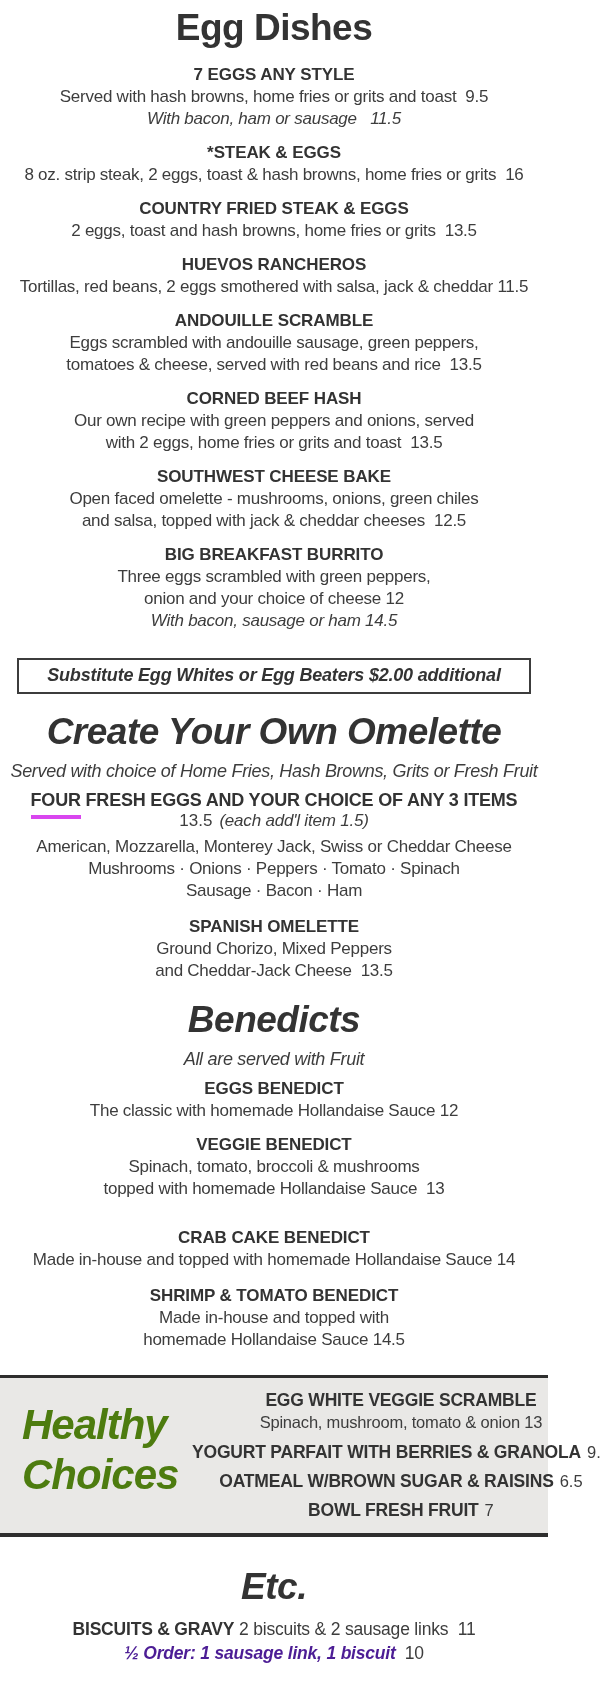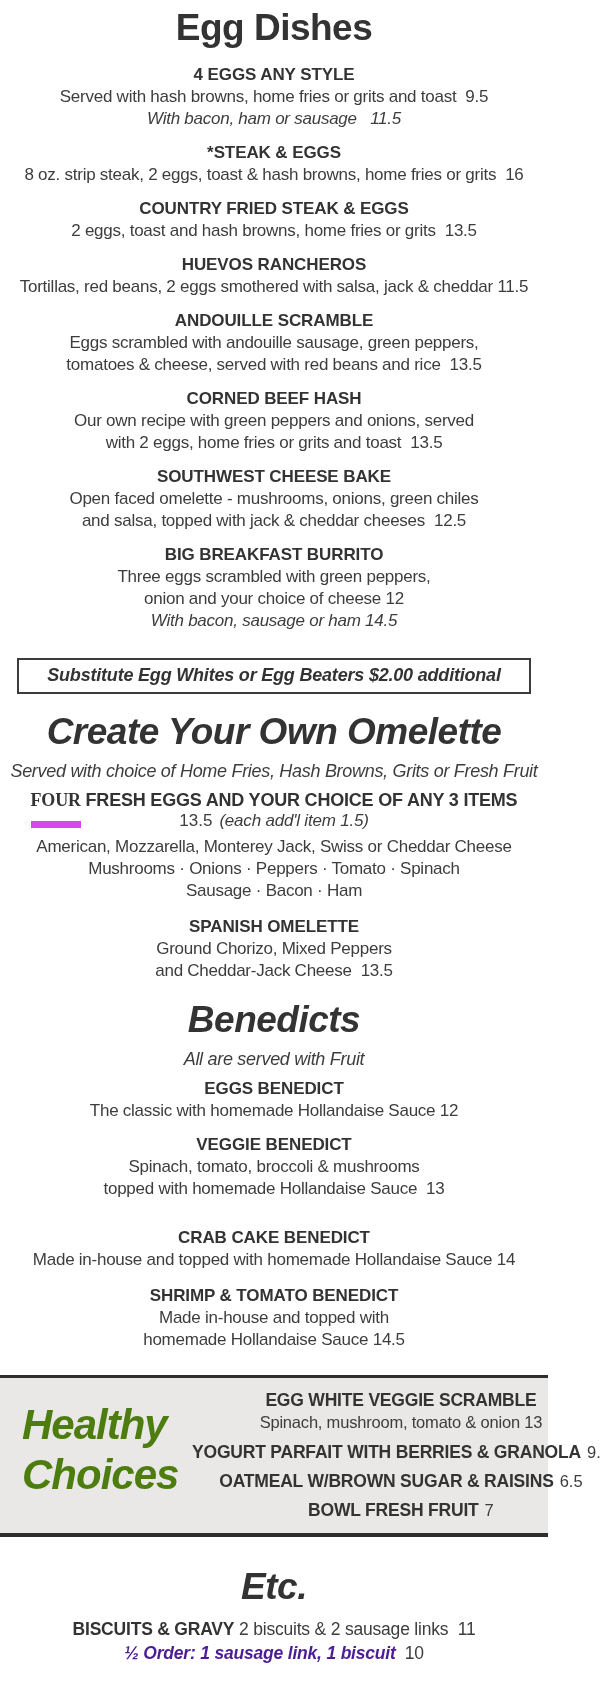--- a/index.html
+++ b/index.html
@@ -30,21 +30,21 @@
     letter-spacing:-0.2px;white-space:nowrap;
   }
   .section-sub{
     font-size:18px;font-style:italic;line-height:22px;letter-spacing:-0.3px;
     margin:0 0 8px 0;white-space:nowrap;
   }
   .combo-head{
     font-size:18px;font-weight:bold;color:#333;line-height:20px;
     letter-spacing:-0.2px;white-space:nowrap;margin-top:2px;
   }
-  .underlined{border-bottom:7px solid #d946ef;padding-bottom:11px;font-family:Liberation Serif, serif;}
+  .underlined{border-bottom:4px solid #d946ef;padding-bottom:5px;}
   .price-note-line{font-size:17px;line-height:22px;margin-bottom:4px;}
   .price-note-line .note{font-style:italic;margin-left:7px;letter-spacing:-0.2px;}
   .omelette-title{margin-top:2px;margin-bottom:6px;}
   .benedicts-title{margin-top:16px;margin-bottom:6px;}
   .healthy-band{
     margin-top:24px;background:#e9e8e6;border-top:3px solid #2e2e2e;
     border-bottom:4px solid #2e2e2e;display:flex;align-items:flex-start;
     padding:12px 14px 12px 22px;box-sizing:border-box;text-align:left;
   }
   .healthy-title{
@@ -65,21 +65,21 @@
 </style>
 </head>
 <body>
 
 <div class="menu">
 
   <div>
     <div class="big-title">Egg Dishes</div>
 
     <div class="item">
-      <div class="item-name">4 EGGS ANY STYLE</div>
+      <div class="item-name">7 EGGS ANY STYLE</div>
       <div class="line">Served with hash browns, home fries or grits and toast &nbsp;9.5</div>
       <div class="line it">With bacon, ham or sausage &nbsp;&nbsp;11.5</div>
     </div>
 
     <div class="item">
       <div class="item-name">*STEAK &amp; EGGS</div>
       <div class="line">8 oz. strip steak, 2 eggs, toast &amp; hash browns, home fries or grits &nbsp;16</div>
     </div>
 
     <div class="item">

